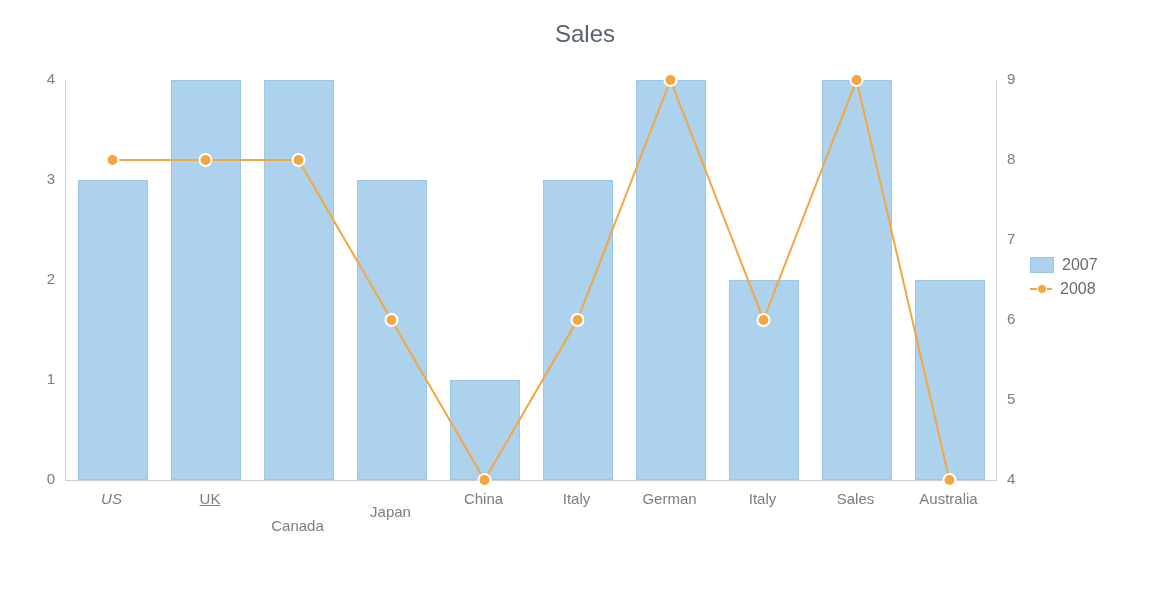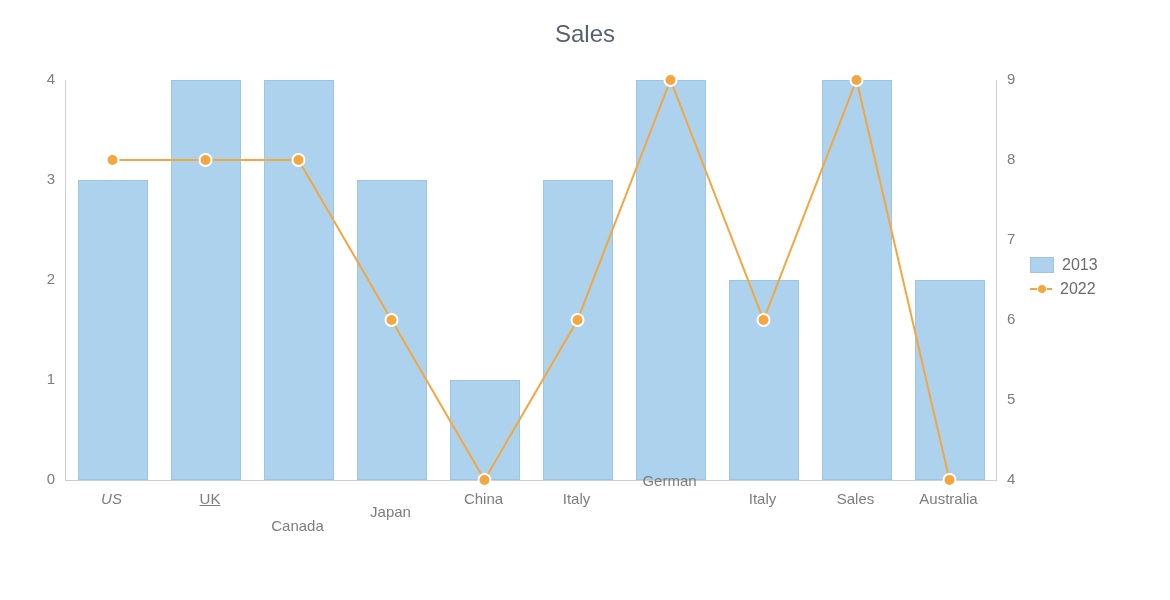--- a/index.html
+++ b/index.html
@@ -155,29 +155,29 @@
       <div class="tick-label" style="left: 1007px; top: 150px;">8</div>
       <div class="tick-label" style="left: 1007px; top: 70px;">9</div>
     </div>
   <div id="x-axis">
       <div class="tick-label" style="left: 111.5px; top: 490px; transform: translateX(-50%); font-style: italic;">US</div>
       <div class="tick-label" style="left: 210px; top: 490px; transform: translateX(-50%); text-decoration: underline;">UK</div>
       <div class="tick-label" style="left: 297.5px; top: 490px; transform: translateX(-50%); margin-top: 27px;">Canada</div>
       <div class="tick-label" style="left: 390.5px; top: 490px; transform: translateX(-50%); margin-top: 13px;">Japan</div>
       <div class="tick-label" style="left: 483.5px; top: 490px; transform: translateX(-50%);">China</div>
       <div class="tick-label" style="left: 576.5px; top: 490px; transform: translateX(-50%);">Italy</div>
-      <div class="tick-label" style="left: 669.5px; top: 472px; transform: translateX(-50%);">German</div>
+      <div class="tick-label" style="left: 669.5px; top: 490px; transform: translateX(-50%);">German</div>
       <div class="tick-label" style="left: 762.5px; top: 490px; transform: translateX(-50%);">Italy</div>
       <div class="tick-label" style="left: 855.5px; top: 490px; transform: translateX(-50%);">Sales</div>
       <div class="tick-label" style="left: 948.5px; top: 490px; transform: translateX(-50%);">Australia</div>
     </div>
 
   <div class="legend">
     <div class="legend-item">
       <span class="swatch-bar"></span>
-      <span>2013</span>
+      <span>2007</span>
     </div>
     <div class="legend-item">
       <span class="swatch-line"></span>
-      <span>2022</span>
+      <span>2008</span>
     </div>
   </div>
 </div>
 
 </body></html>

